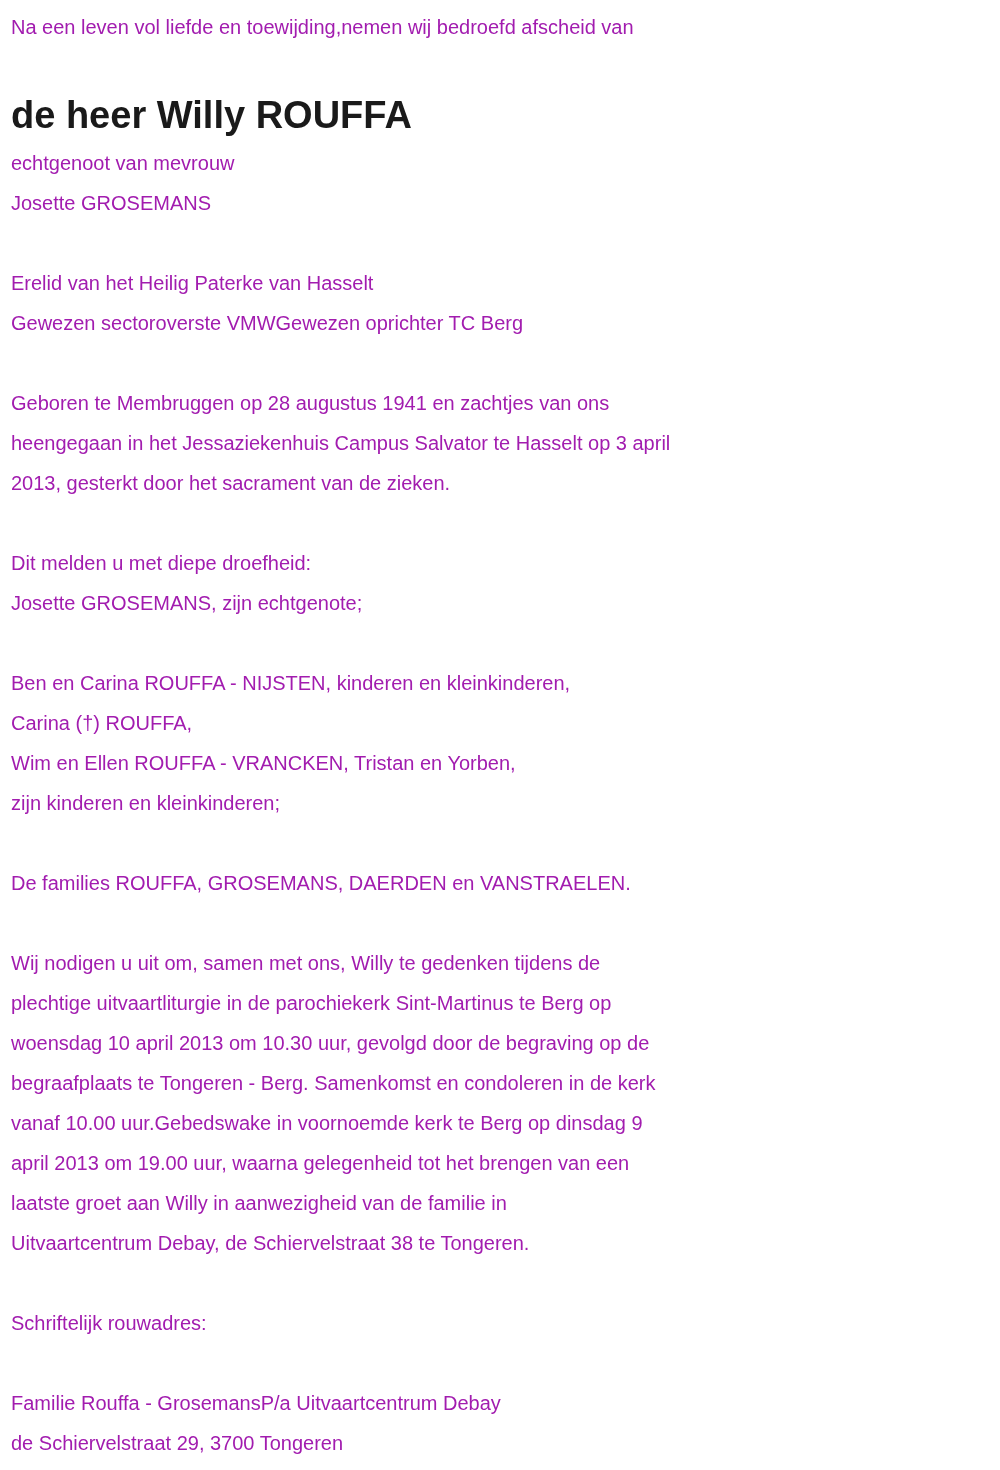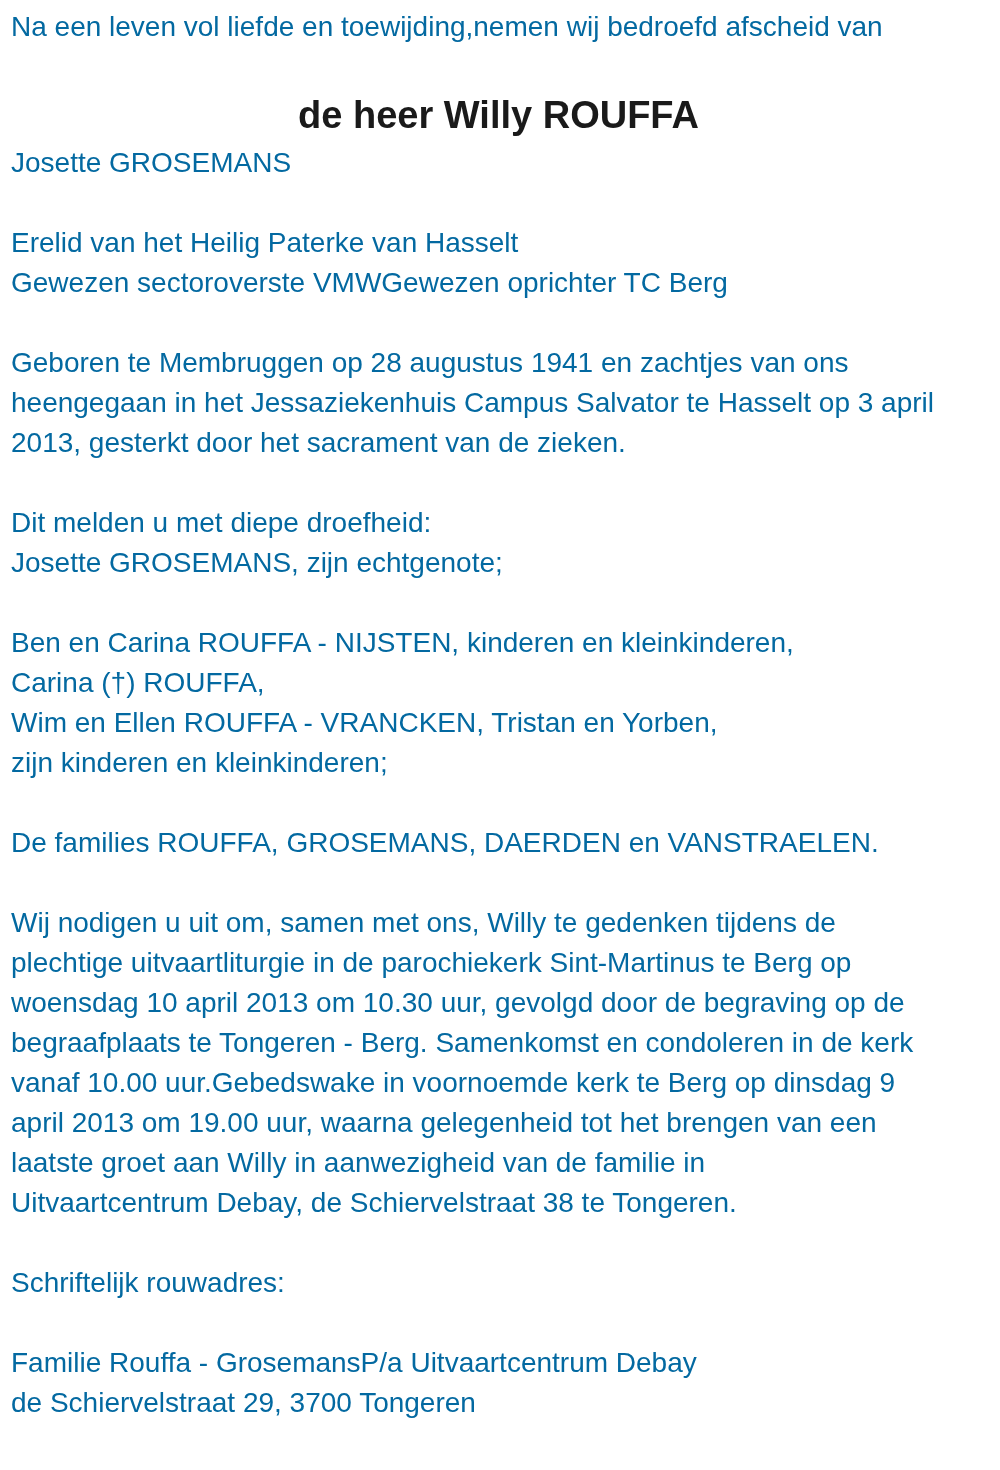--- a/index.html
+++ b/index.html
@@ -19,46 +19,46 @@
     background: #ffffff;
   }
   .para {
     margin: 0 0 40px 0;
   }
   .para:last-child {
     margin-bottom: 12px;
   }
   .line {
     display: block;
-    font-size: 28px;
+    font-size: 20px;
     line-height: 40px;
     font-weight: 400;
-    color: #0369a1;
+    color: #a21caf;
     white-space: pre-wrap;
   }
   .deceased-name {
     display: block;
     font-size: 38px;
     line-height: 56px;
     font-weight: 700;
     color: #1a1a1a;
-    text-align: center;
   }
 </style>
 </head>
 <body>
 
 <main class="page">
 
   <p class="para">
     <span class="line">Na een leven vol liefde en toewijding,nemen wij bedroefd afscheid van</span>
   </p>
 
   <p class="para">
     <span class="deceased-name">de heer Willy ROUFFA</span>
+    <span class="line">echtgenoot van mevrouw</span>
     <span class="line">Josette GROSEMANS</span>
   </p>
 
   <p class="para">
     <span class="line">Erelid van het Heilig Paterke van Hasselt</span>
     <span class="line">Gewezen sectoroverste VMWGewezen oprichter TC Berg</span>
   </p>
 
   <p class="para">
     <span class="line">Geboren te Membruggen op 28 augustus 1941 en zachtjes van ons</span>

